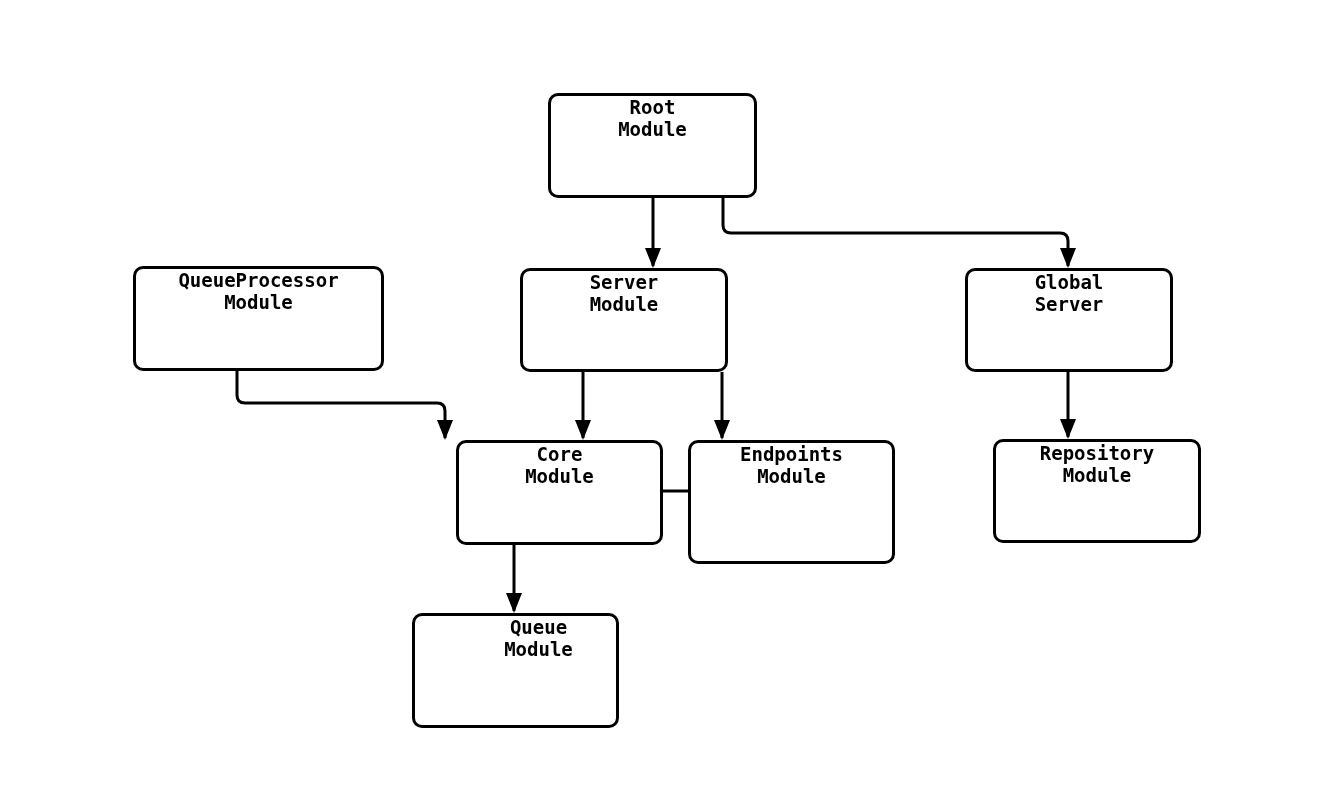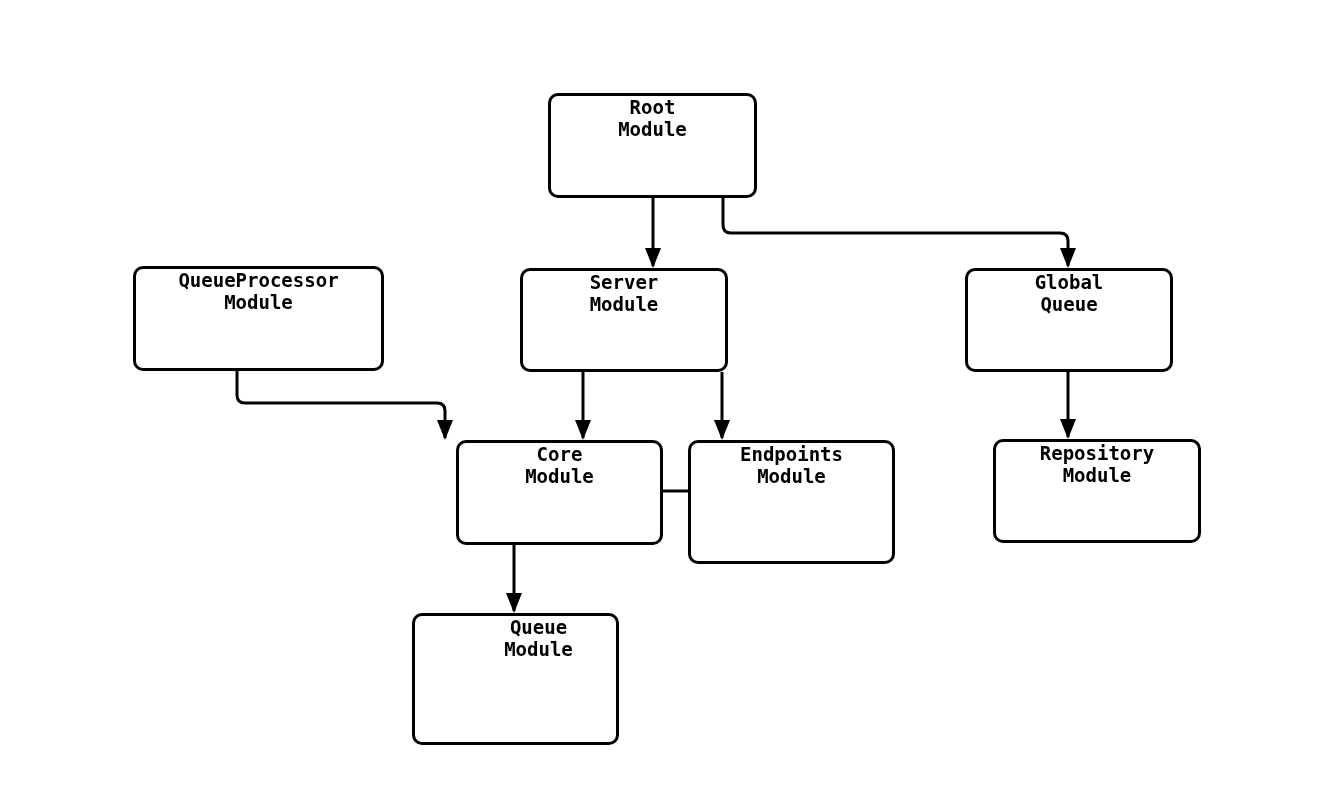--- a/index.html
+++ b/index.html
@@ -42,21 +42,21 @@
     letter-spacing: 0;
   }
   
   #n-root          { left: 548px; top: 93px;  width: 209px; height: 105px; }
   #n-queueproc     { left: 133px; top: 266px; width: 251px; height: 105px; }
   #n-server        { left: 520px; top: 268px; width: 208px; height: 104px; }
   #n-global        { left: 965px; top: 268px; width: 208px; height: 104px; }
   #n-core          { left: 412px; top: 440px; width: 207px; height: 105px; margin-left: 44px; }
   #n-endpoints     { left: 688px; top: 440px; width: 207px; height: 124px; }
   #n-repository    { left: 965px; top: 439px; width: 208px; height: 104px; margin-left: 28px; }
-  #n-queue         { left: 412px; top: 613px; width: 207px; height: 132px; padding-left: 46px; }
+  #n-queue         { left: 412px; top: 613px; width: 207px; height: 115px; padding-left: 46px; }
   .edge {
     fill: none;
     stroke: #000000;
     stroke-width: 3px;
   }
 </style>
 </head>
 <body>
 
 <div id="canvas">
@@ -87,21 +87,21 @@
 Module</div>
   </div>
 
   <div id="n-server" class="node">
     <div class="node-label">Server
 Module</div>
   </div>
 
   <div id="n-global" class="node">
     <div class="node-label">Global
-Queue</div>
+Server</div>
   </div>
 
   <div id="n-core" class="node">
     <div class="node-label">Core
 Module</div>
   </div>
 
   <div id="n-endpoints" class="node">
     <div class="node-label">Endpoints
 Module</div>

